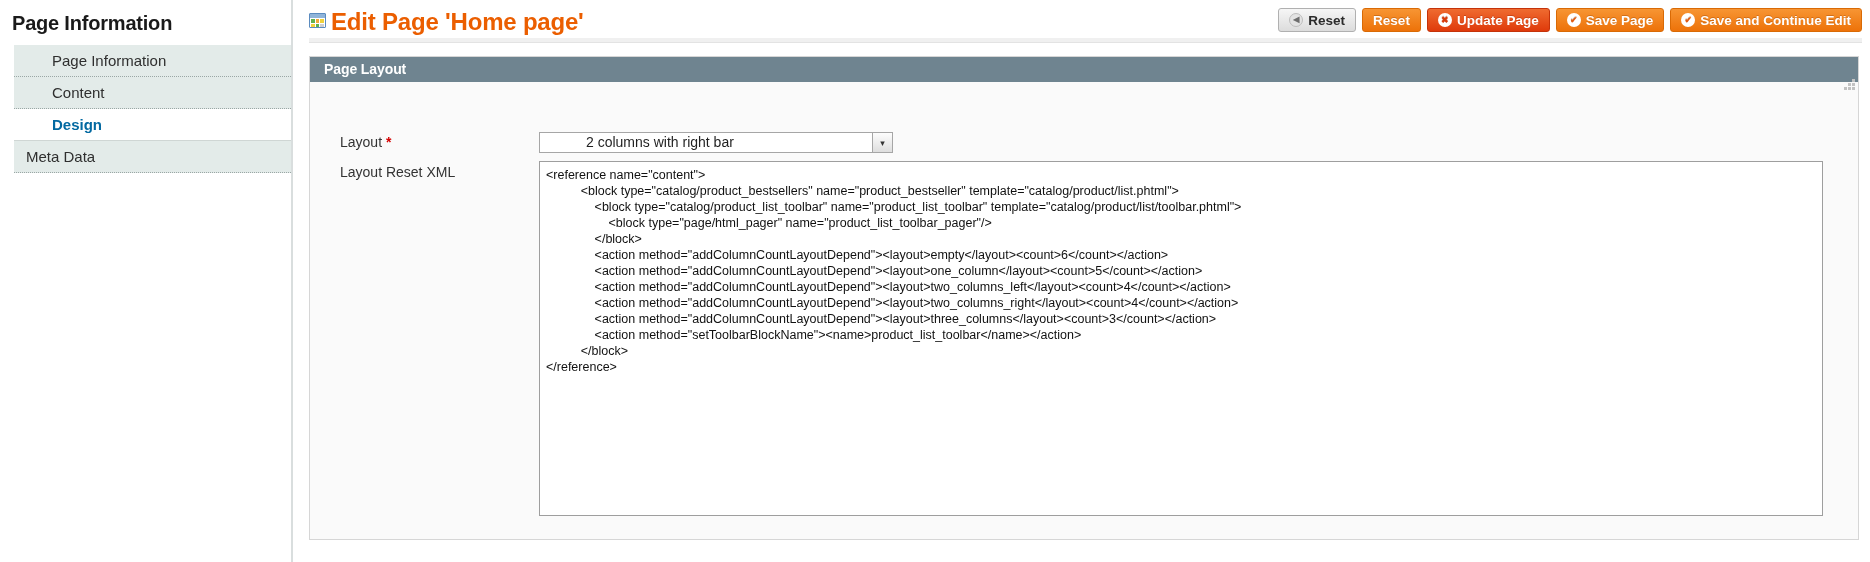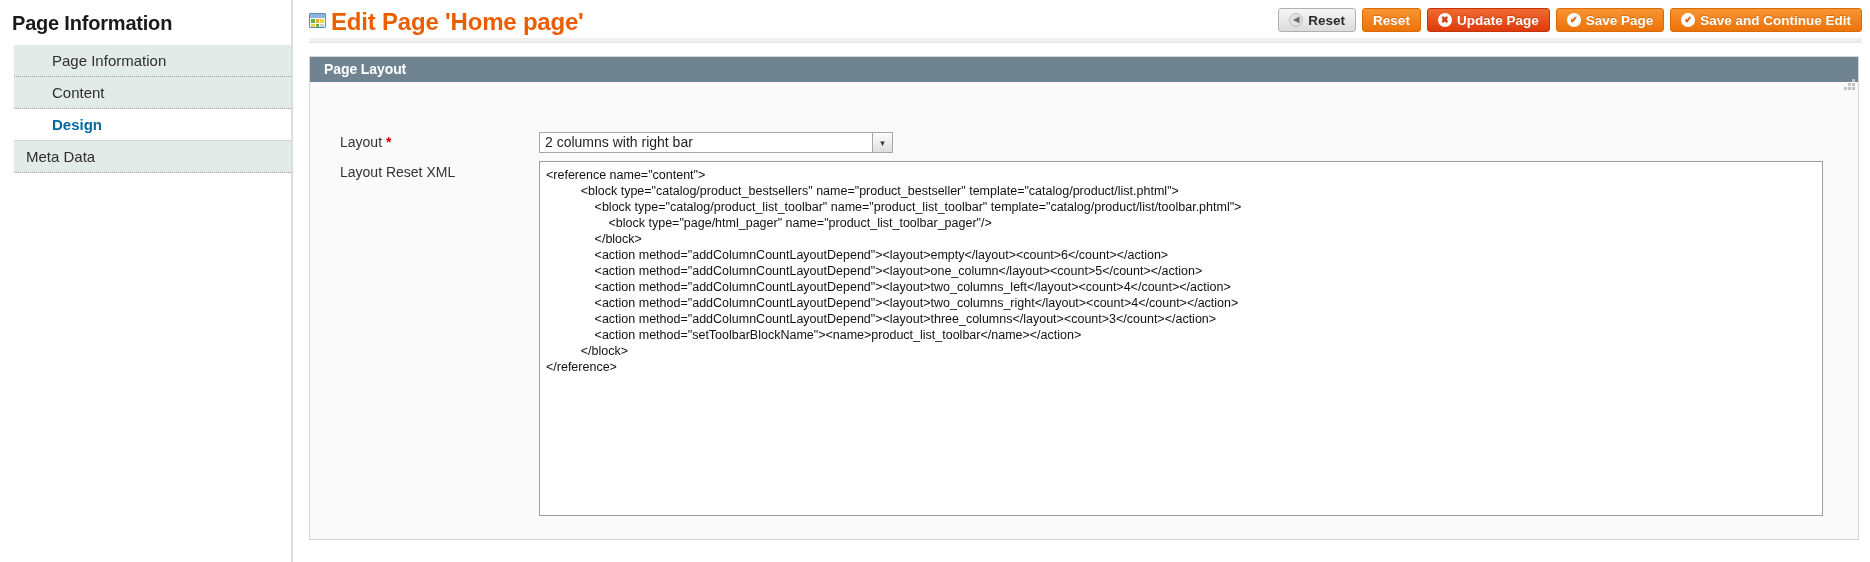--- a/index.html
+++ b/index.html
@@ -149,21 +149,21 @@
   #layout-select-wrap {
     position: absolute; left: 229px; top: 38px;
     width: 354px; height: 21px;
     display: flex;
     border: 1px solid #a6a6a6;
     background: #ffffff;
   }
   #layout-select-value {
     flex: 1; font-size: 14px; color: #1f1f1f;
     line-height: 19px; padding-left: 5px;
-    overflow: hidden; white-space: nowrap;
+    overflow: hidden; white-space: nowrap; margin-left: 41px;
   }
   #layout-select-arrow {
     width: 20px;
     background: linear-gradient(to bottom, #fdfdfd, #dedede);
     border-left: 1px solid #a6a6a6;
     display: flex; align-items: center; justify-content: center;
     font-size: 9px; color: #333;
   }
 
   #xml-area {

